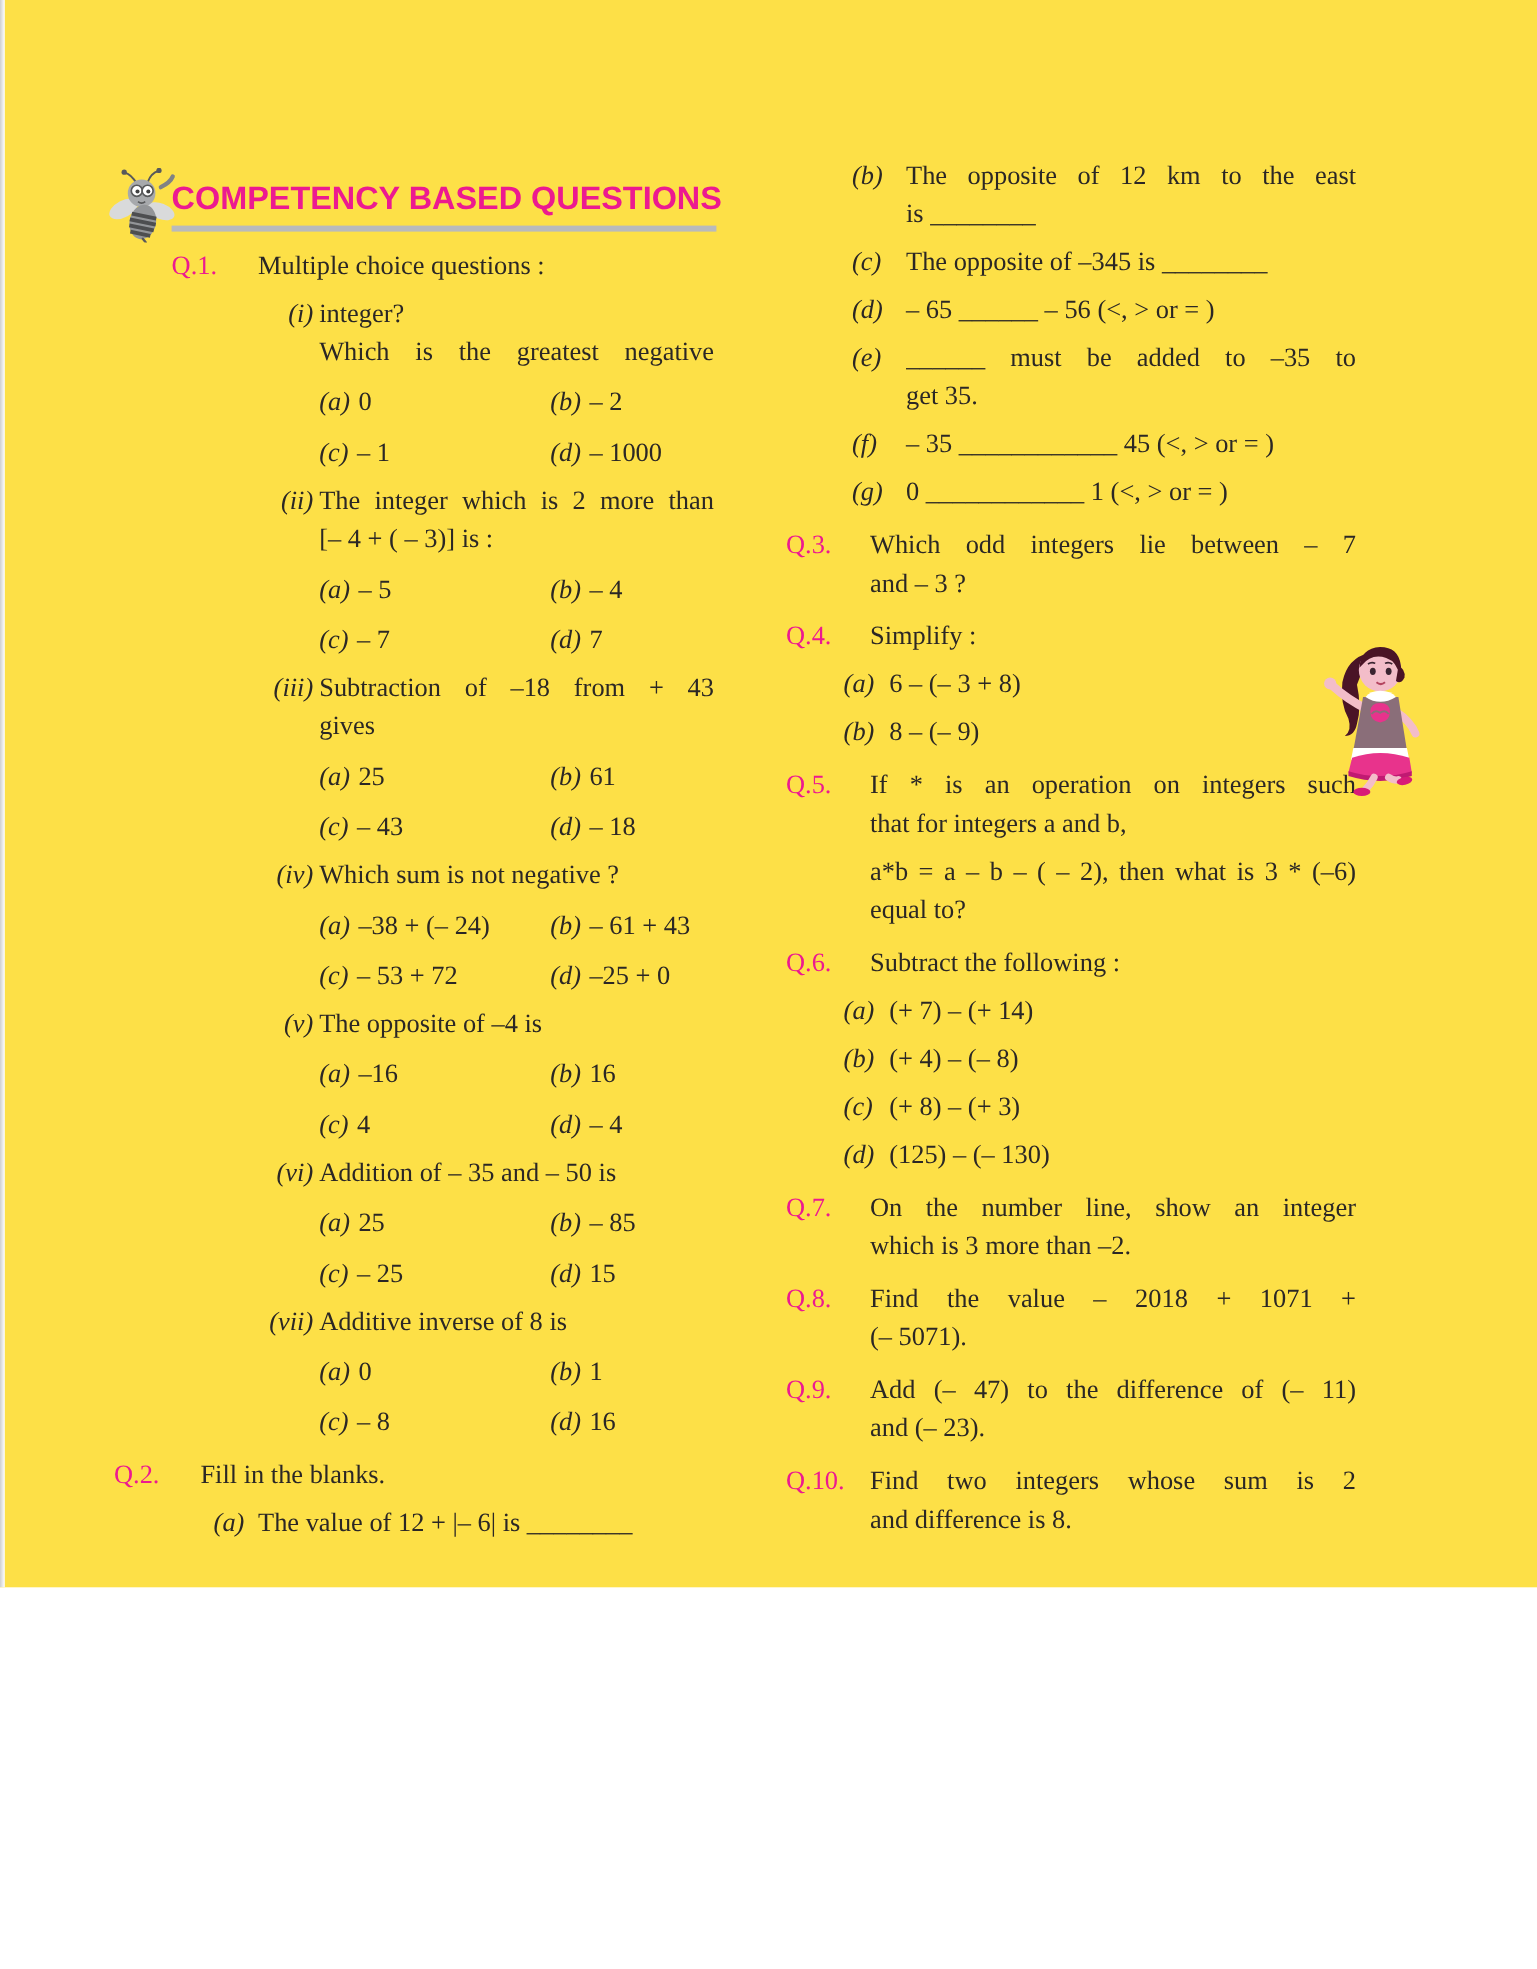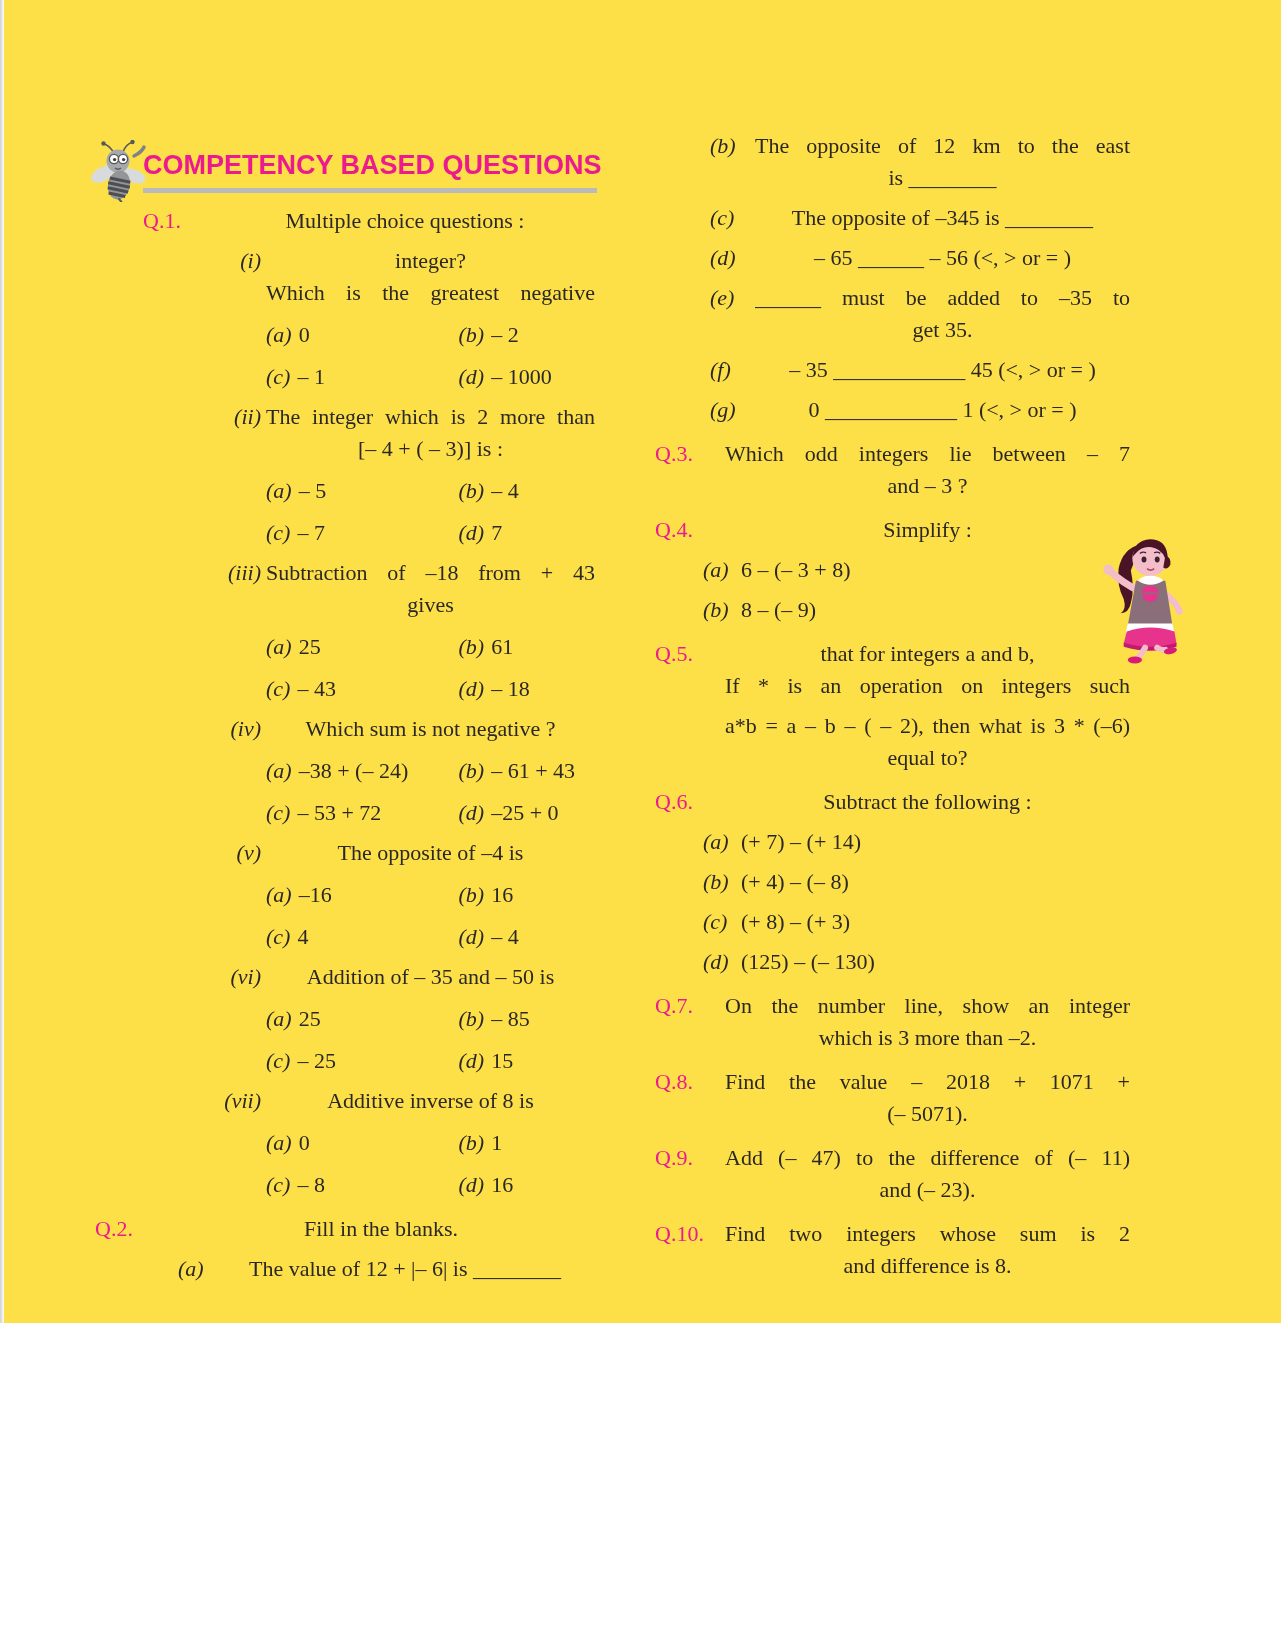--- a/index.html
+++ b/index.html
@@ -24,21 +24,21 @@
   .qblock { position:relative; margin-top:12px; }
   #col-left .qblock:first-child { margin-top:0;margin-left:48px; }
   #col-right > .fitem:first-child { margin-top:0; }
   .qlabel { position:absolute; left:0; top:0; color:var(--accent); }
   .qbody-l { margin-left:72px; }
   .qbody-r { margin-left:70px; }
 
   .item { position:relative; padding-left:51px; margin-top:8px; }
   .inum { position:absolute; top:0; left:-34px; width:80px; text-align:right; font-style:italic; }
 
-  .ln { white-space:nowrap;text-align:center; }
+  .ln { white-space:nowrap; }
   .ln.j { text-align-last:justify; white-space:normal; overflow:hidden; max-height:32px; }
 
   .optrow { margin-top:10px; white-space:nowrap; }
   .opt { display:inline-block; }
   .opt.first { width:187px; }
   .ok { font-style:italic; }
   .ov { margin-left:7px; }
 
   
   .fitem { position:relative; padding-left:100px; margin-top:8px; }
@@ -247,22 +247,22 @@
       <div class="qbody-r">
         <div class="ln">Simplify :</div>
       </div>
       <div class="srow"><span class="sk">(a)</span><span>6 – (– 3 + 8)</span></div>
       <div class="srow"><span class="sk">(b)</span><span>8 – (– 9)</span></div>
     </div>
 
     <div class="qblock">
       <span class="qlabel">Q.5.</span>
       <div class="qbody-r">
+        <div class="ln j">If * is an operation on integers such</div>
         <div class="ln">that for integers a and b,</div>
-        <div class="ln j">If * is an operation on integers such</div>
         <div class="ln j p2">a*b = a – b – ( – 2), then what is 3 * (–6)</div>
         <div class="ln">equal to?</div>
       </div>
     </div>
 
     <div class="qblock">
       <span class="qlabel">Q.6.</span>
       <div class="qbody-r">
         <div class="ln">Subtract the following :</div>
       </div>

